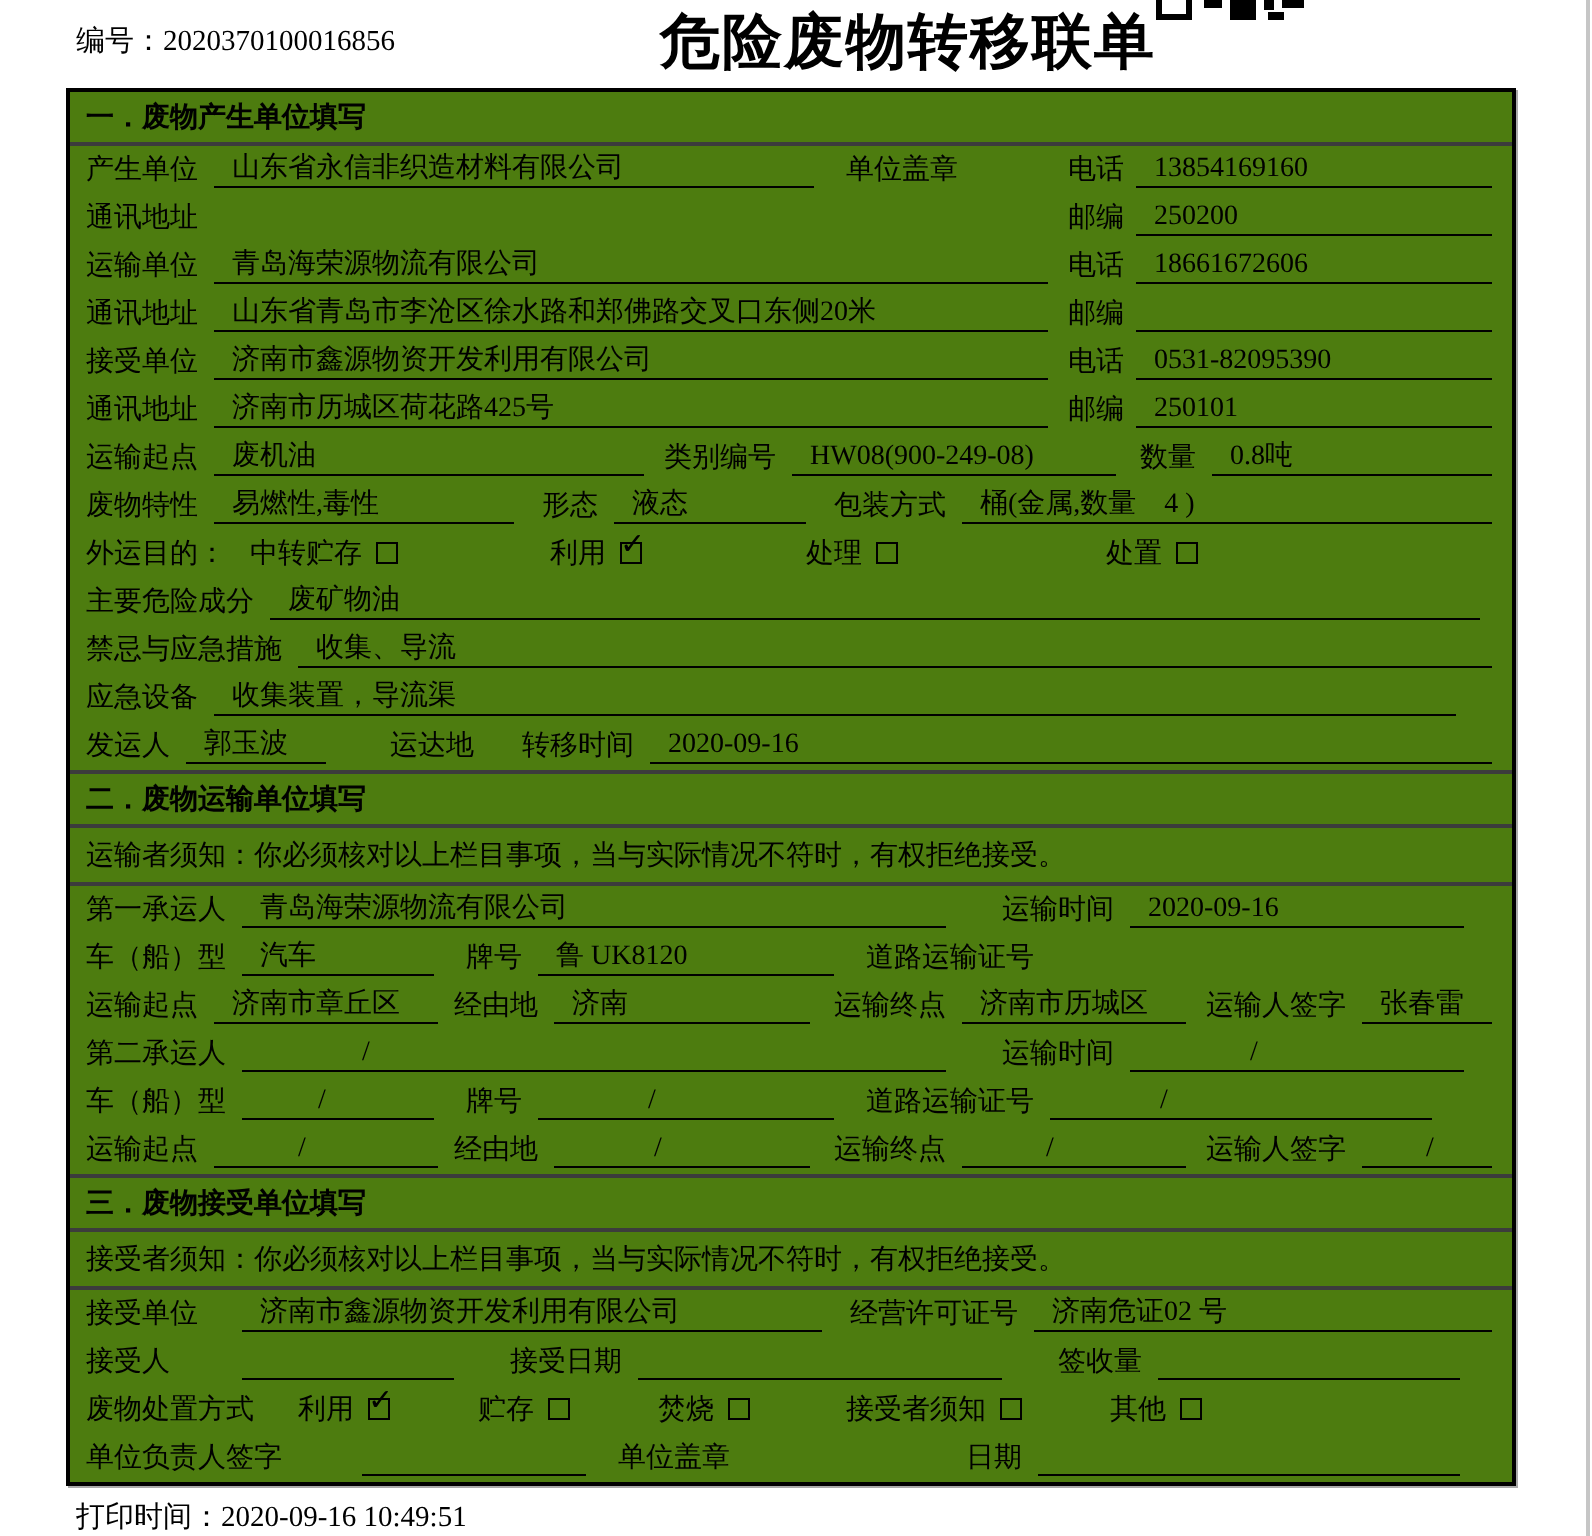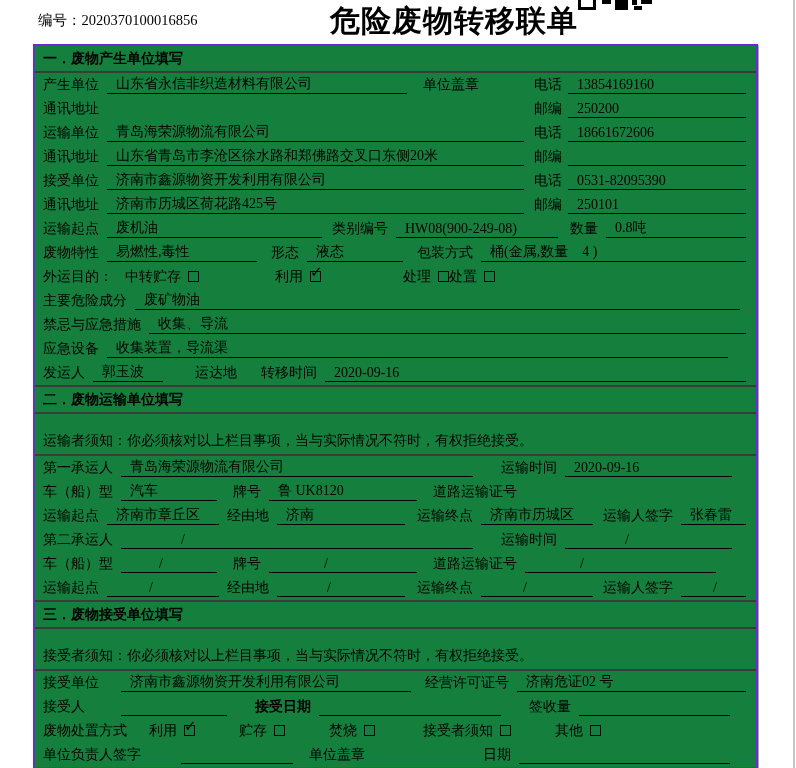--- a/index.html
+++ b/index.html
@@ -7,25 +7,25 @@
   body {
     width:796px; height:768px; background:#fff; color:#000; position:relative; overflow:hidden;
     font-family:"Liberation Serif","DejaVu Serif",serif; font-size:14px;
   }
   .page-edge { position:absolute; right:1px; top:0; bottom:0; width:2px; background:#c6c6c6; }
   .qr { position:absolute; left:578px; top:0; }
   .doc-header { position:relative; height:44px; }
   .serial { position:absolute; left:38px; top:11px; font-size:14.5px; white-space:nowrap; }
   .title { position:absolute; left:330px; top:1px; font-size:30px; font-weight:bold;
            font-family:"Liberation Sans","DejaVu Sans",sans-serif; letter-spacing:1px; white-space:nowrap; }
-  .box { margin-left:33px; width:725px; border:2px solid #6d28d9; box-shadow:1px 1px 0 #aaa; background:#15803d; }
+  .box { margin-left:33px; width:725px; border:2px solid #000000; box-shadow:1px 1px 0 #aaa; background:#4d7c0f; }
   .sec-header { font-family:"Liberation Sans","DejaVu Sans",sans-serif; font-weight:bold; font-size:14px;
                 padding:4px 8px 3px 8px; border-bottom:2px solid #3c3c3c; }
   .sec-header.mid { border-top:2px solid #3c3c3c; }
-  .notice { padding:18px 8px 4px 8px; border-bottom:2px solid #3c3c3c; }
+  .notice { padding:5px 8px 4px 8px; border-bottom:2px solid #3c3c3c; }
   .row { display:flex; align-items:flex-end; height:24px; padding:0 10px 3px 8px; }
   .lbl { white-space:nowrap; margin-right:8px; }
   .u { display:inline-block; border-bottom:1px solid #000; white-space:nowrap; padding:0 4px 0 9px; min-height:17px; }
   .grow { flex:1; }
   .rcol { width:212px; display:flex; align-items:flex-end; flex-shrink:0; }
   .rcol .lbl { margin-right:6px; }
   .left { flex:1; display:flex; align-items:flex-end; min-width:0; }
   .cb { display:inline-block; width:11px; height:11px; border:1.5px solid #000; margin-left:7px;
         position:relative; vertical-align:-1px; }
   .cb .mk { position:absolute; left:-1px; top:-7px; font-size:15px; font-weight:bold; line-height:1;
@@ -140,21 +140,21 @@
     <span class="u" style="width:96px;">液态</span>
     <span class="lbl" style="margin-left:14px;">包装方式</span>
     <span class="u grow">桶(金属,数量　4 )</span>
   </div>
 
   <div class="row">
     <span class="lbl">外运目的：</span>
     <span class="opt" style="margin-left:4px;"><span>中转贮存</span><span class="cb"><span class="mk"></span></span></span>
     <span class="opt" style="margin-left:76px;"><span>利用</span><span class="cb"><span class="mk">✓</span></span></span>
     <span class="opt" style="margin-left:82px;"><span>处理</span><span class="cb"><span class="mk"></span></span></span>
-    <span class="opt" style="font-family:Liberation Mono, monospace;"><span>处置</span><span class="cb"><span class="mk"></span></span></span>
+    <span class="opt" style="margin-left:104px;font-family:Liberation Mono, monospace;"><span>处置</span><span class="cb"><span class="mk"></span></span></span>
   </div>
 
   <div class="row">
     <span class="lbl">主要危险成分</span>
     <span class="u grow" style="margin-right:6px;">废矿物油</span>
   </div>
 
   <div class="row">
     <span class="lbl">禁忌与应急措施</span>
     <span class="u grow">收集、导流</span>
@@ -235,21 +235,21 @@
   <div class="row">
     <span class="lbl">接受单位</span>
     <span class="u" style="width:290px; margin-left:14px;">济南市鑫源物资开发利用有限公司</span>
     <span class="lbl" style="margin-left:14px;">经营许可证号</span>
     <span class="u grow">济南危证02 号</span>
   </div>
 
   <div class="row">
     <span class="lbl">接受人</span>
     <span class="u" style="width:106px; margin-left:28px;"></span>
-    <span class="lbl" style="margin-left:28px;font-weight:bold;">接受日期</span>
+    <span class="lbl" style="margin-left:28px;">接受日期</span>
     <span class="u" style="width:182px;"></span>
     <span class="lbl" style="margin-left:28px;">签收量</span>
     <span class="u grow" style="margin-right:16px;"></span>
   </div>
 
   <div class="row">
     <span class="lbl">废物处置方式</span>
     <span class="opt" style="margin-left:14px;"><span>利用</span><span class="cb"><span class="mk">✓</span></span></span>
     <span class="opt" style="margin-left:44px;"><span>贮存</span><span class="cb"><span class="mk"></span></span></span>
     <span class="opt" style="margin-left:44px;"><span>焚烧</span><span class="cb"><span class="mk"></span></span></span>

